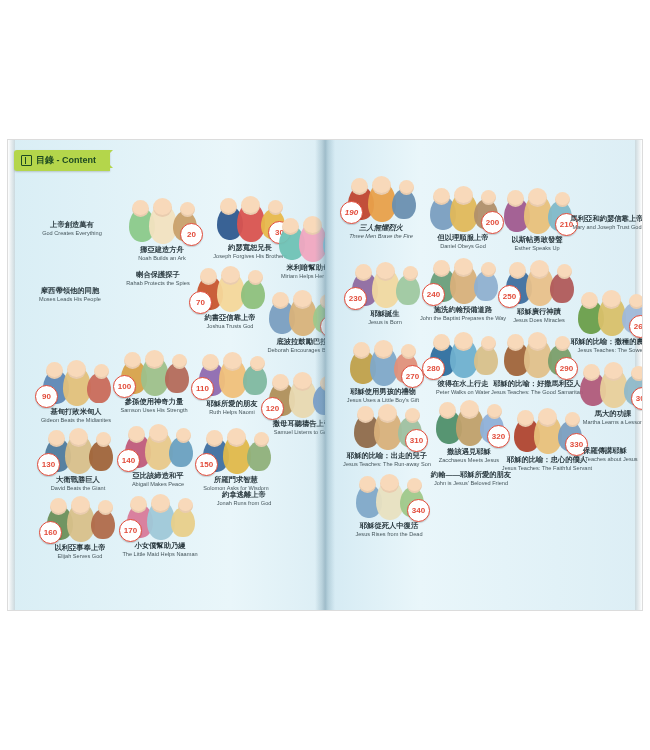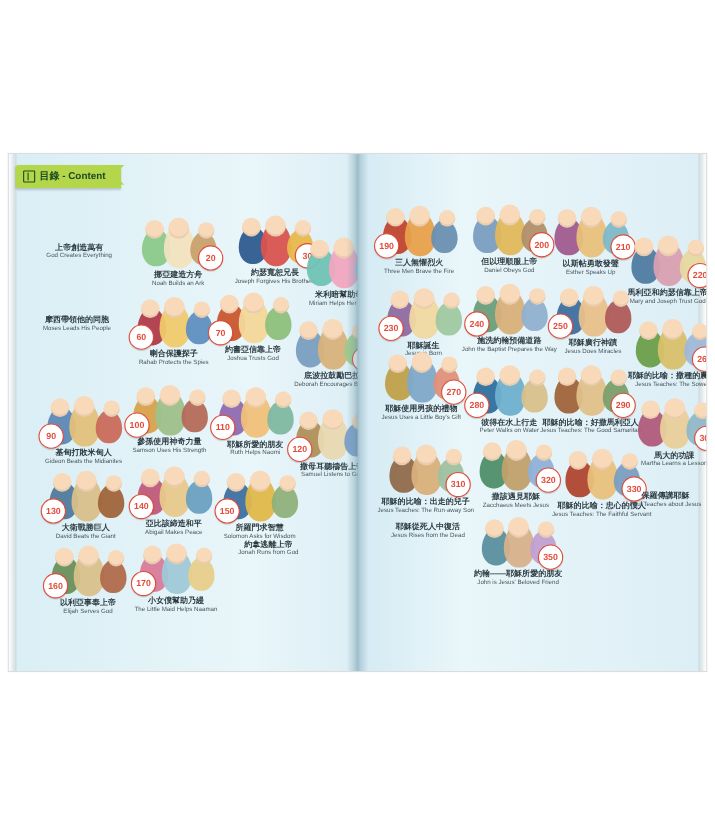--- a/index.html
+++ b/index.html
@@ -183,29 +183,20 @@
               <span class="num r">40</span>
             </div>
             <div class="cn">米利暗幫助母親</div>
             <div class="en">Miriam Helps Her Mother</div>
           </div>
           <div class="entry" style="left: 16px; top: 146px;">
             <div class="cn">摩西帶領他的同胞</div>
             <div class="en">Moses Leads His People</div>
           </div>
           <div class="entry" style="left: 104px; top: 130px;">
-            <div class="art">
-              <span class="blob b1" style="background:#b03a4a"></span>
-              <span class="blob b2" style="background:#f0c96a"></span>
-              <span class="blob b3" style="background:#5f8fc0"></span>
-              <span class="head h1"></span>
-              <span class="head h2"></span>
-              <span class="head h3"></span>
-              <span class="num l">60</span>
-            </div>
             <div class="cn">喇合保護探子</div>
             <div class="en">Rahab Protects the Spies</div>
           </div>
           <div class="entry" style="left: 176px; top: 126px; text-align: center;">
             <div class="art">
               <span class="blob b1" style="background:#c8562f"></span>
               <span class="blob b2" style="background:#f4d79a"></span>
               <span class="blob b3" style="background:#8ec07c"></span>
               <span class="head h1"></span>
               <span class="head h2"></span>
@@ -348,21 +339,21 @@
           <div class="entry" style="left: 190px; top: 350px;">
             <div class="cn">約拿逃離上帝</div>
             <div class="en">Jonah Runs from God</div>
           </div>
         </div>
     </div>
 
     <div class="page right">
       <div class="page-edge r"></div>
       <div id="right-entries">
-          <div class="entry" style="left: 10px; top: 47px;">
+          <div class="entry" style="left: 10px; top: 36px; font-style: italic;">
             <div class="art">
               <span class="blob b1" style="background:#c0452f"></span>
               <span class="blob b2" style="background:#e8a04a"></span>
               <span class="blob b3" style="background:#6a8fb0"></span>
               <span class="head h1"></span>
               <span class="head h2"></span>
               <span class="head h3"></span>
               <span class="num l">190</span>
             </div>
             <div class="cn">三人無懼烈火</div>
@@ -388,29 +379,20 @@
               <span class="blob b3" style="background:#7fb8c8"></span>
               <span class="head h1"></span>
               <span class="head h2"></span>
               <span class="head h3"></span>
               <span class="num r">210</span>
             </div>
             <div class="cn">以斯帖勇敢發聲</div>
             <div class="en">Esther Speaks Up</div>
           </div>
           <div class="entry" style="left: 236px; top: 74px;">
-            <div class="art">
-              <span class="blob b1" style="background:#4f7aa0"></span>
-              <span class="blob b2" style="background:#d8a0b0"></span>
-              <span class="blob b3" style="background:#e8d8a0"></span>
-              <span class="head h1"></span>
-              <span class="head h2"></span>
-              <span class="head h3"></span>
-              <span class="num r">220</span>
-            </div>
             <div class="cn">馬利亞和約瑟信靠上帝</div>
             <div class="en">Mary and Joseph Trust God</div>
           </div>
           <div class="entry" style="left: 14px; top: 122px;">
             <div class="art">
               <span class="blob b1" style="background:#8f6aa0"></span>
               <span class="blob b2" style="background:#f0d8a0"></span>
               <span class="blob b3" style="background:#9fc8a0"></span>
               <span class="head h1"></span>
               <span class="head h2"></span>
@@ -452,21 +434,21 @@
               <span class="blob b2" style="background:#d8c06a"></span>
               <span class="blob b3" style="background:#9fb8d8"></span>
               <span class="head h1"></span>
               <span class="head h2"></span>
               <span class="head h3"></span>
               <span class="num r">260</span>
             </div>
             <div class="cn">耶穌的比喻：撒種的農夫</div>
             <div class="en">Jesus Teaches: The Sower</div>
           </div>
-          <div class="entry" style="left: 12px; top: 180px;">
+          <div class="entry" style="left: 12px; top: 200px;">
             <div class="art">
               <span class="blob b1" style="background:#c0a04a"></span>
               <span class="blob b2" style="background:#7fa8c8"></span>
               <span class="blob b3" style="background:#e0907a"></span>
               <span class="head h1"></span>
               <span class="head h2"></span>
               <span class="head h3"></span>
               <span class="num r">270</span>
             </div>
             <div class="cn">耶穌使用男孩的禮物</div>
@@ -544,33 +526,33 @@
               <span class="blob b3" style="background:#7a9ec0"></span>
               <span class="head h1"></span>
               <span class="head h2"></span>
               <span class="head h3"></span>
               <span class="num r">330</span>
             </div>
             <div class="cn">耶穌的比喻：忠心的僕人</div>
             <div class="en">Jesus Teaches: The Faithful Servant</div>
           </div>
           <div class="entry" style="left: 18px; top: 334px;">
+            <div class="art">
+              <span class="blob b1" style="background:#7fa8c8"></span>
+              <span class="blob b2" style="background:#e8e0c0"></span>
+              <span class="blob b3" style="background:#9fc88a"></span>
+              <span class="head h1"></span>
+              <span class="head h2"></span>
+              <span class="head h3"></span>
+              <span class="num r">340</span>
+            </div>
             <div class="cn">耶穌從死人中復活</div>
             <div class="en">Jesus Rises from the Dead</div>
           </div>
           <div class="entry" style="left: 100px; top: 330px;">
-            <div class="art">
-              <span class="blob b1" style="background:#5a8f9f"></span>
-              <span class="blob b2" style="background:#d8b08a"></span>
-              <span class="blob b3" style="background:#c0a0d0"></span>
-              <span class="head h1"></span>
-              <span class="head h2"></span>
-              <span class="head h3"></span>
-              <span class="num r">350</span>
-            </div>
             <div class="cn">約翰——耶穌所愛的朋友</div>
             <div class="en">John is Jesus' Beloved Friend</div>
           </div>
           <div class="entry" style="left: 234px; top: 306px;">
             <div class="cn">保羅傳講耶穌</div>
             <div class="en">Paul Teaches about Jesus</div>
           </div>
         </div>
     </div>
 

